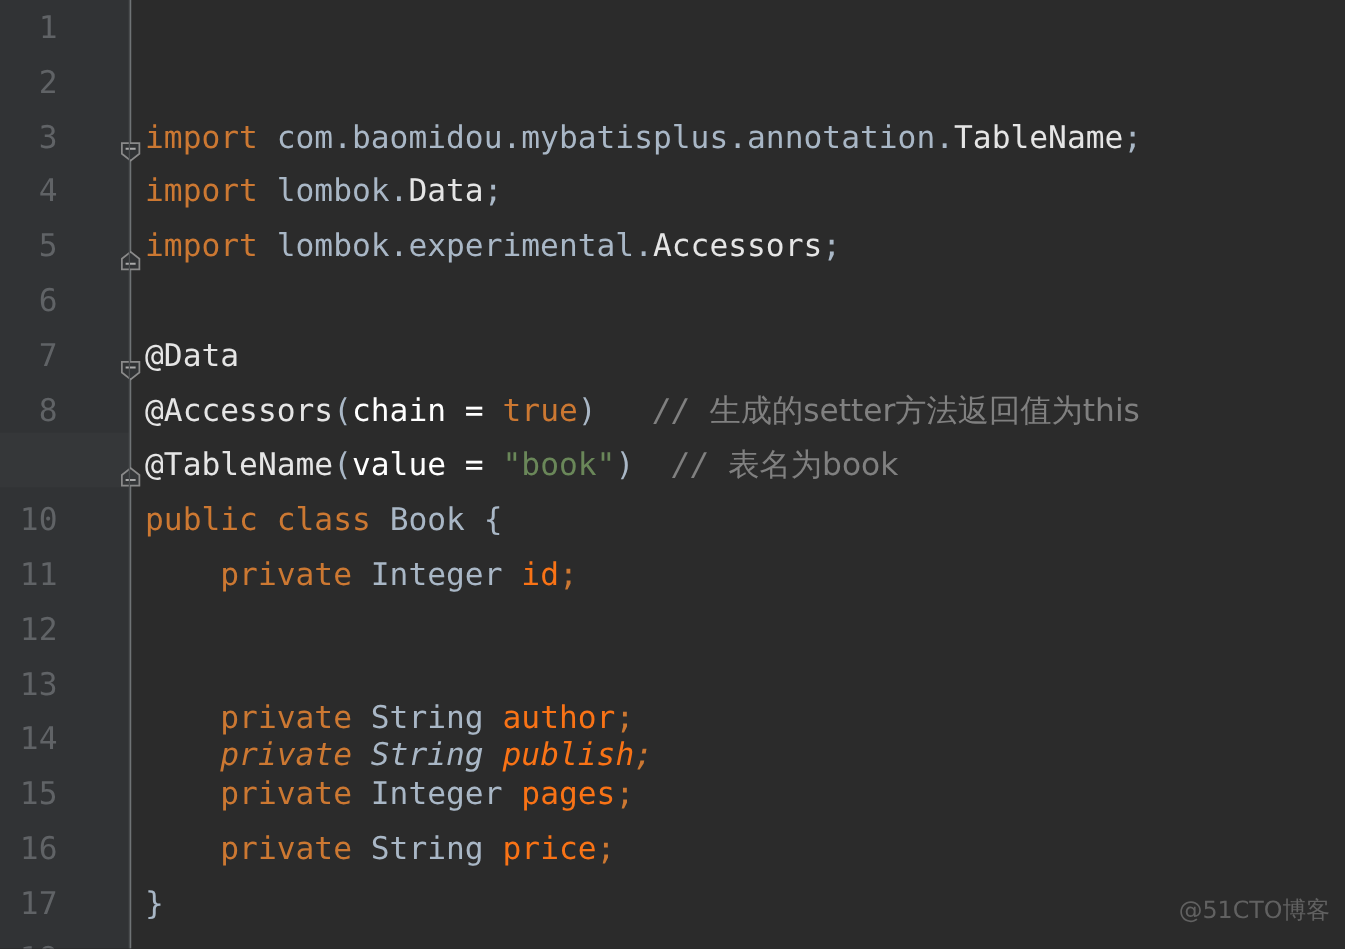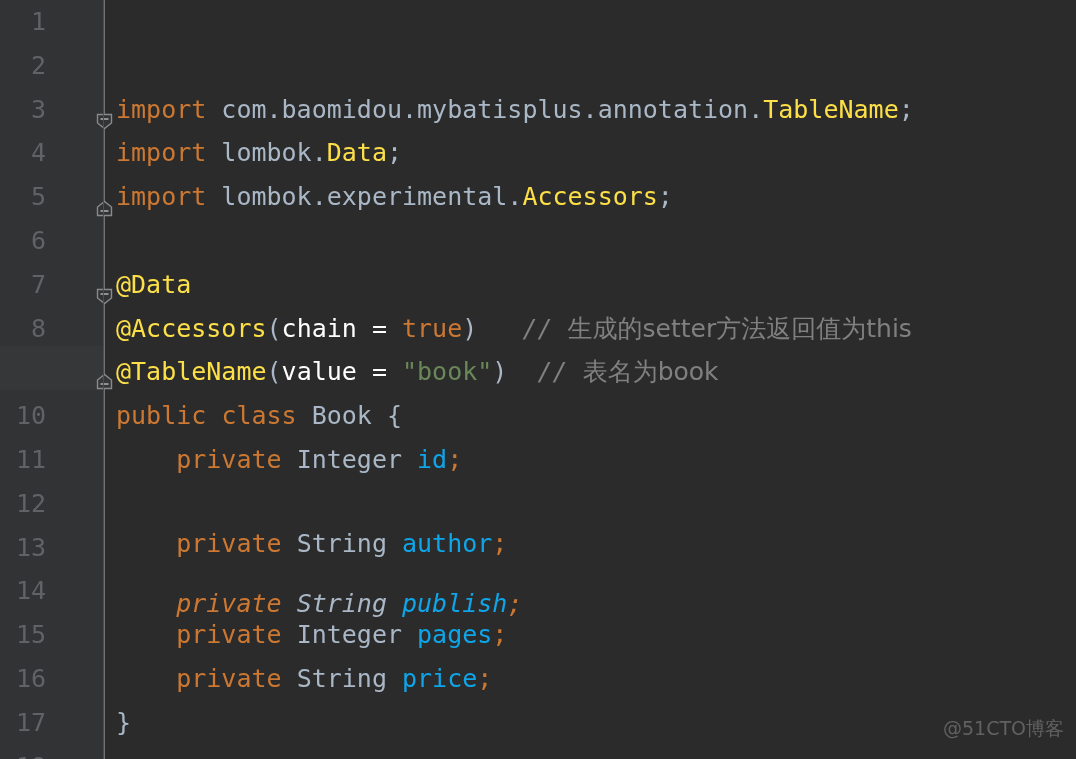--- a/index.html
+++ b/index.html
@@ -108,23 +108,23 @@
     white-space: pre;
     color: #a9b7c6;
     z-index: 1;
     font-size: 25px;
     letter-spacing: 0px;
   }
 
   
   .kw   { color: #cc7832; }           
   .pl   { color: #a9b7c6; }           
-  .ann  { color: #fde047; }           
+  .ann  { color: #e5e5e5; }           
   .str  { color: #6a8759; }           
-  .fld  { color: #0ea5e9; }           
+  .fld  { color: #f97316; }           
   .prm  { color: #ffffff; }           
   .cmt  { color: #808080; font-style: italic; }
   .typ  { color: #a9b7c6; }
 
   .cmt-cjk {
     font-family: "DejaVu Sans", "Liberation Sans", sans-serif;
     font-style: normal;
   }
 
   
@@ -221,21 +221,21 @@
 
     <div class="code-line" style="top:306.6px;"><span class="ann">@Accessors</span><span class="pl">(</span><span class="prm">chain</span><span class="prm"> = </span><span class="kw">true</span><span class="pl">)</span><span class="pl">   </span><span class="cmt">// </span><span class="cmt cmt-cjk">生成的setter方法返回值为this</span></div>
 
     <div class="code-line" style="top:350.4px;"><span class="ann">@TableName</span><span class="pl">(</span><span class="prm">value</span><span class="prm"> = </span><span class="str">"book"</span><span class="pl">)</span><span class="pl">  </span><span class="cmt">// </span><span class="cmt cmt-cjk">表名为book</span></div>
 
     <div class="code-line" style="top:394.2px;"><span class="kw">public</span><span class="pl"> </span><span class="kw">class</span><span class="pl"> </span><span class="typ">Book</span><span class="pl"> {</span></div>
 
     <div class="code-line" style="top:438px;"><span class="pl">    </span><span class="kw">private</span><span class="pl"> </span><span class="typ">Integer</span><span class="pl"> </span><span class="fld">id</span><span class="kw">;</span></div>
 
 
-    <div class="code-line" style="top:522px;text-align:center;"><span class="pl">    </span><span class="kw">private</span><span class="pl"> </span><span class="typ">String</span><span class="pl"> </span><span class="fld">author</span><span class="kw">;</span></div>
+    <div class="code-line" style="top:552px;text-align:center;"><span class="pl">    </span><span class="kw">private</span><span class="pl"> </span><span class="typ">String</span><span class="pl"> </span><span class="fld">author</span><span class="kw">;</span></div>
 
     <div class="code-line" style="top:582px;font-style:italic;"><span class="pl">    </span><span class="kw">private</span><span class="pl"> </span><span class="typ">String</span><span class="pl"> </span><span class="fld">publish</span><span class="kw">;</span></div>
 
     <div class="code-line" style="top:613.2px;"><span class="pl">    </span><span class="kw">private</span><span class="pl"> </span><span class="typ">Integer</span><span class="pl"> </span><span class="fld">pages</span><span class="kw">;</span></div>
 
     <div class="code-line" style="top:657px;"><span class="pl">    </span><span class="kw">private</span><span class="pl"> </span><span class="typ">String</span><span class="pl"> </span><span class="fld">price</span><span class="kw">;</span></div>
 
     <div class="code-line" style="top:700.8px;"><span class="pl">}</span></div>
 
     <div class="code-line" style="top:744.6px;"></div>

